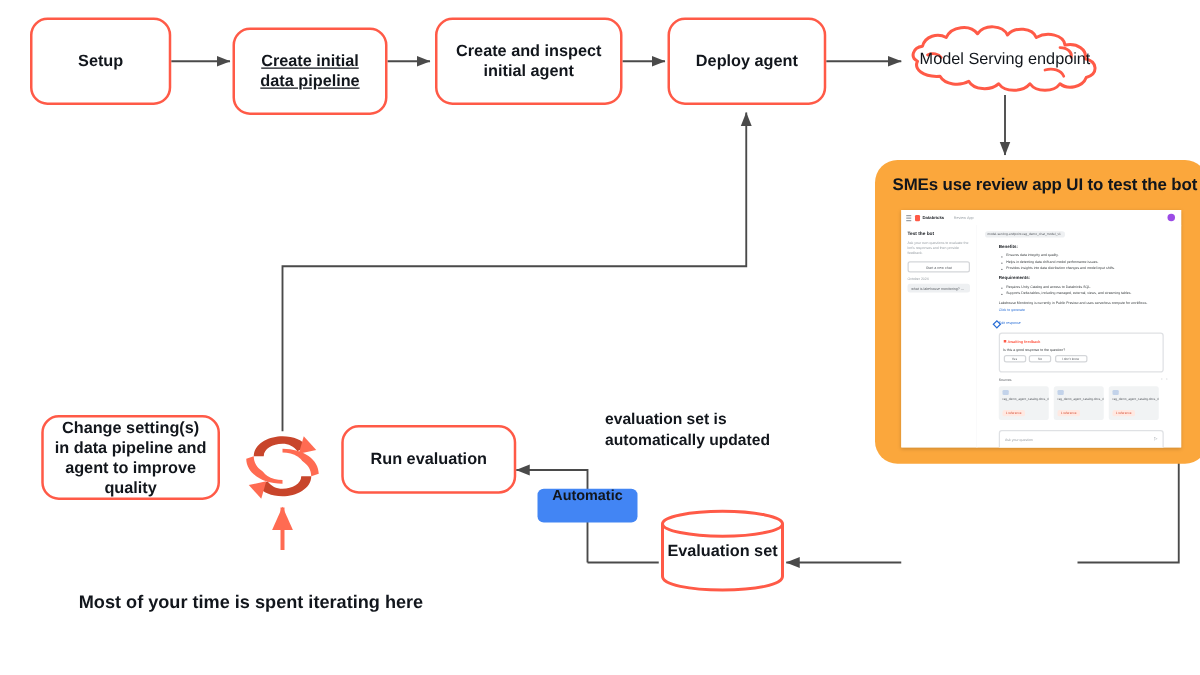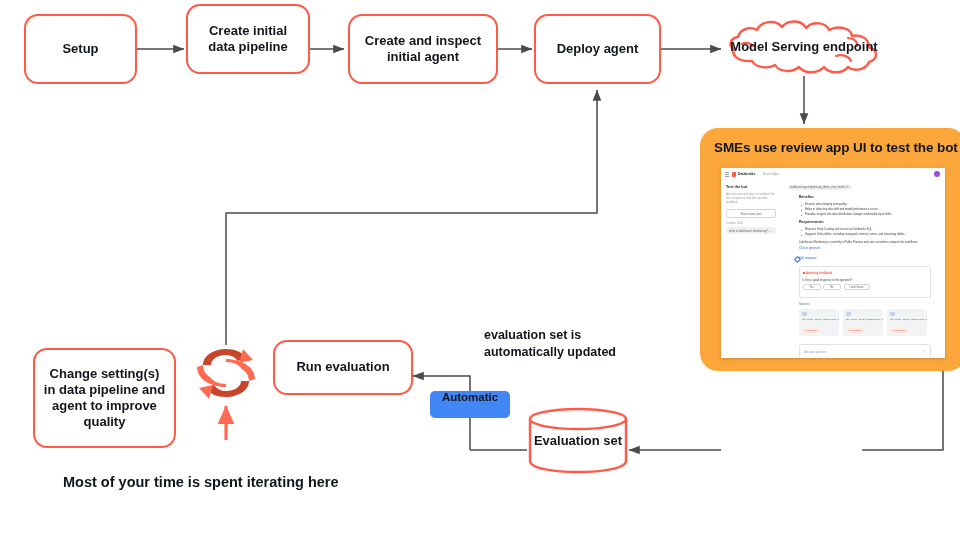--- a/index.html
+++ b/index.html
@@ -30,21 +30,21 @@
     line-height:1.25;
     padding:4px 6px;
   }
   .node span{display:block;}
 
   
   .cloud{position:absolute;}
   .cloud .cloud-label{
     position:absolute;left:0;top:0;width:100%;height:100%;
     display:flex;align-items:center;justify-content:center;
-    text-align:center;font-weight:bold;font-size:13px;line-height:1.25;
+    text-align:center;font-weight:normal;font-size:13px;line-height:1.25;
     color:#12161c;
   }
 
   
   .cylinder{position:absolute;}
   .cylinder .cyl-label{
     position:absolute;left:-26px;top:0;width:calc(100% + 52px);height:100%;
     display:flex;align-items:center;justify-content:center;
     font-weight:bold;font-size:13px;color:#12161c;text-align:center;
   }
@@ -225,21 +225,21 @@
 
     <g stroke="#FF6B52" stroke-width="3.2" fill="none">
       <line x1="226" y1="440" x2="226" y2="406" marker-end="url(#ah-red)"></line>
     </g>
   </svg>
 
   <div class="node" style="left:24px;top:14px;width:113px;height:70px;">
     <span>Setup</span>
   </div>
 
-  <div class="node" style="left:186px;top:4px;width:124px;height:70px;">
+  <div class="node" style="left:186px;top:22px;width:124px;height:70px;text-decoration:underline;">
     <div>
       <span>Create initial</span>
       <span>data pipeline</span>
     </div>
   </div>
 
   <div class="node" style="left:348px;top:14px;width:150px;height:70px;">
     <div>
       <span>Create and inspect</span>
       <span>initial agent</span>
@@ -349,21 +349,21 @@
         </div>
 
         <div class="shot-input" style="left:18px;top:164px;width:130px;height:14px;">
           <div class="si-ph">Ask your question</div>
           <div class="si-send">▷</div>
         </div>
       </div>
     </div>
   </div>
 
-  <div class="node" style="left:33px;top:348px;width:143px;height:100px;">
+  <div class="node" style="left:33px;top:332px;width:143px;height:68px;">
     <div>
       <span>Change setting(s)</span>
       <span>in data pipeline and</span>
       <span>agent to improve</span>
       <span>quality</span>
     </div>
   </div>
 
   <div class="loop" style="left:195px;top:343px;width:62px;height:62px;">
     <svg width="62" height="62" viewBox="0 0 62 62">

